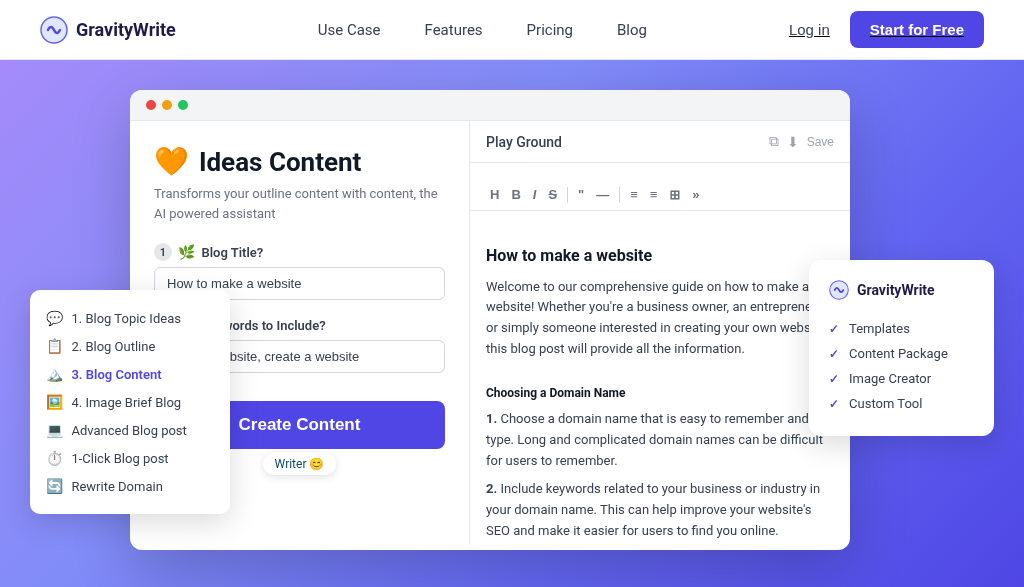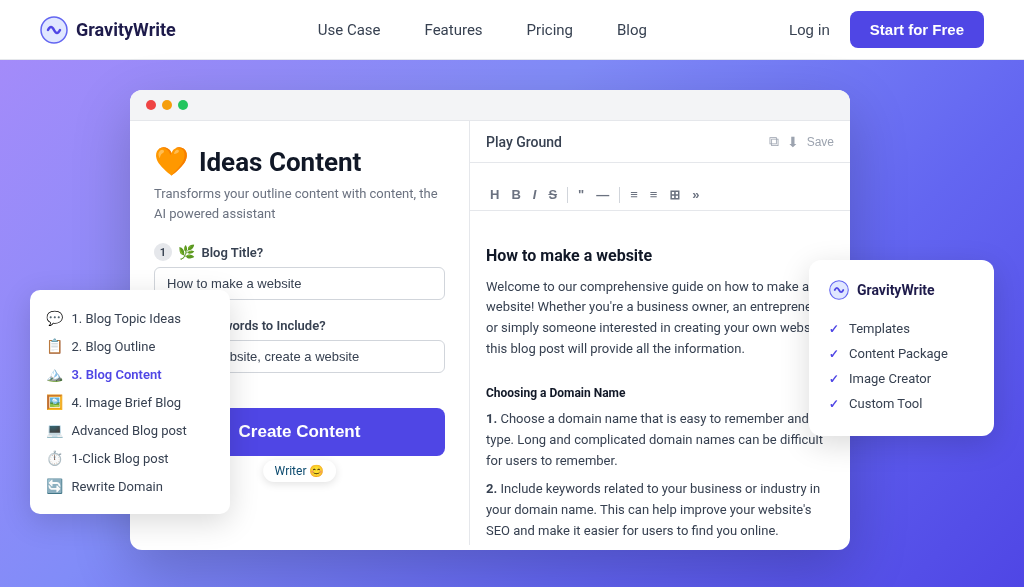--- a/index.html
+++ b/index.html
@@ -42,20 +42,21 @@
     .navbar-links a {
       text-decoration: none;
       color: #374151;
       font-size: 15px;
       cursor: pointer;
     }
     .navbar-right {
       display: flex;
       align-items: center;
       gap: 20px;
+      text-decoration: underline;
     }
     .login-btn {
       background: none;
       border: none;
       color: #374151;
       font-size: 15px;
       cursor: pointer;
     }
     .start-btn {
       background: #4f46e5;
@@ -167,21 +168,21 @@
       width: 100%;
       padding: 8px 12px;
       border: 1px solid #d1d5db;
       border-radius: 6px;
       font-size: 13px;
       color: #374151;
     }
 
     
     .create-btn-container {
-      margin-top: 35px;
+      margin-top: 28px;
       position: relative;
     }
     .create-btn {
       width: 100%;
       background: #4f46e5;
       color: white;
       border: none;
       border-radius: 8px;
       padding: 14px;
       font-size: 17px;

